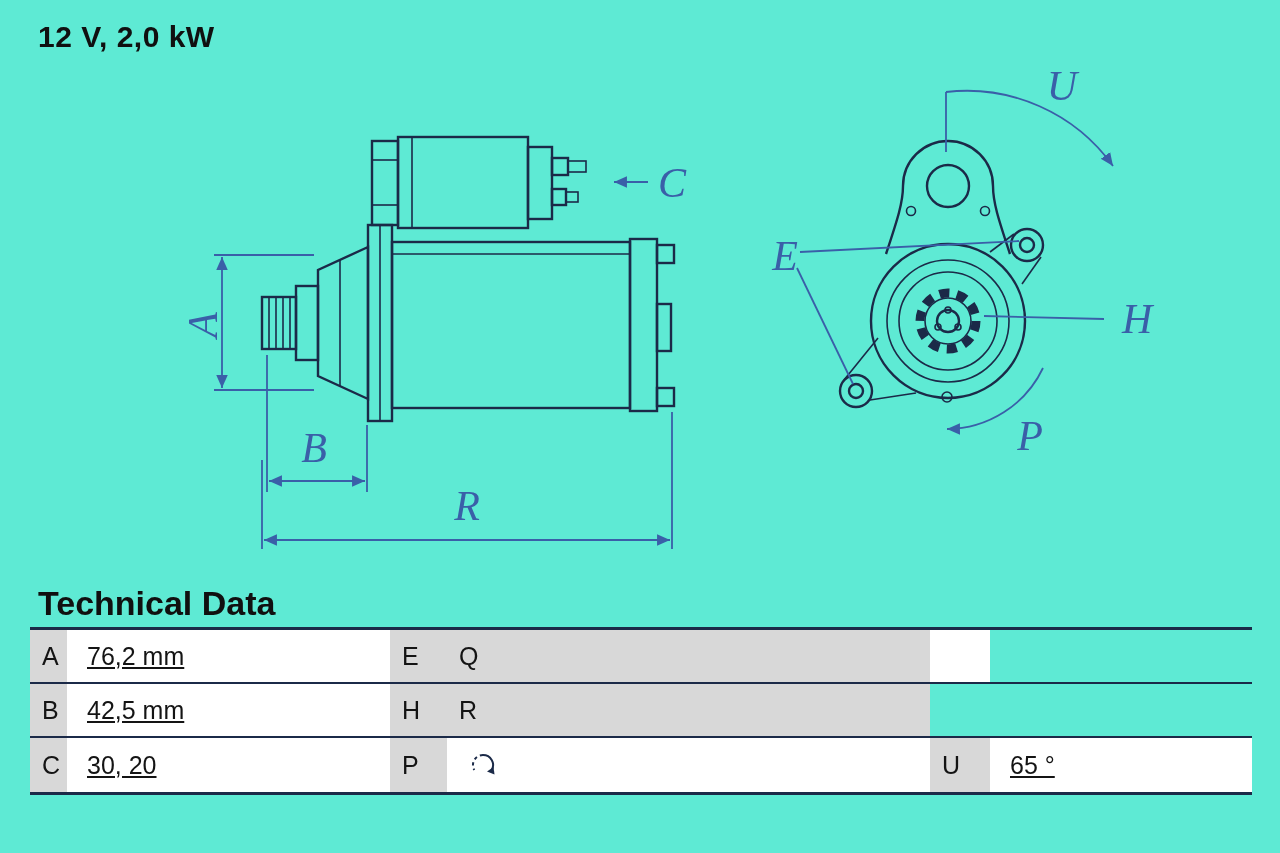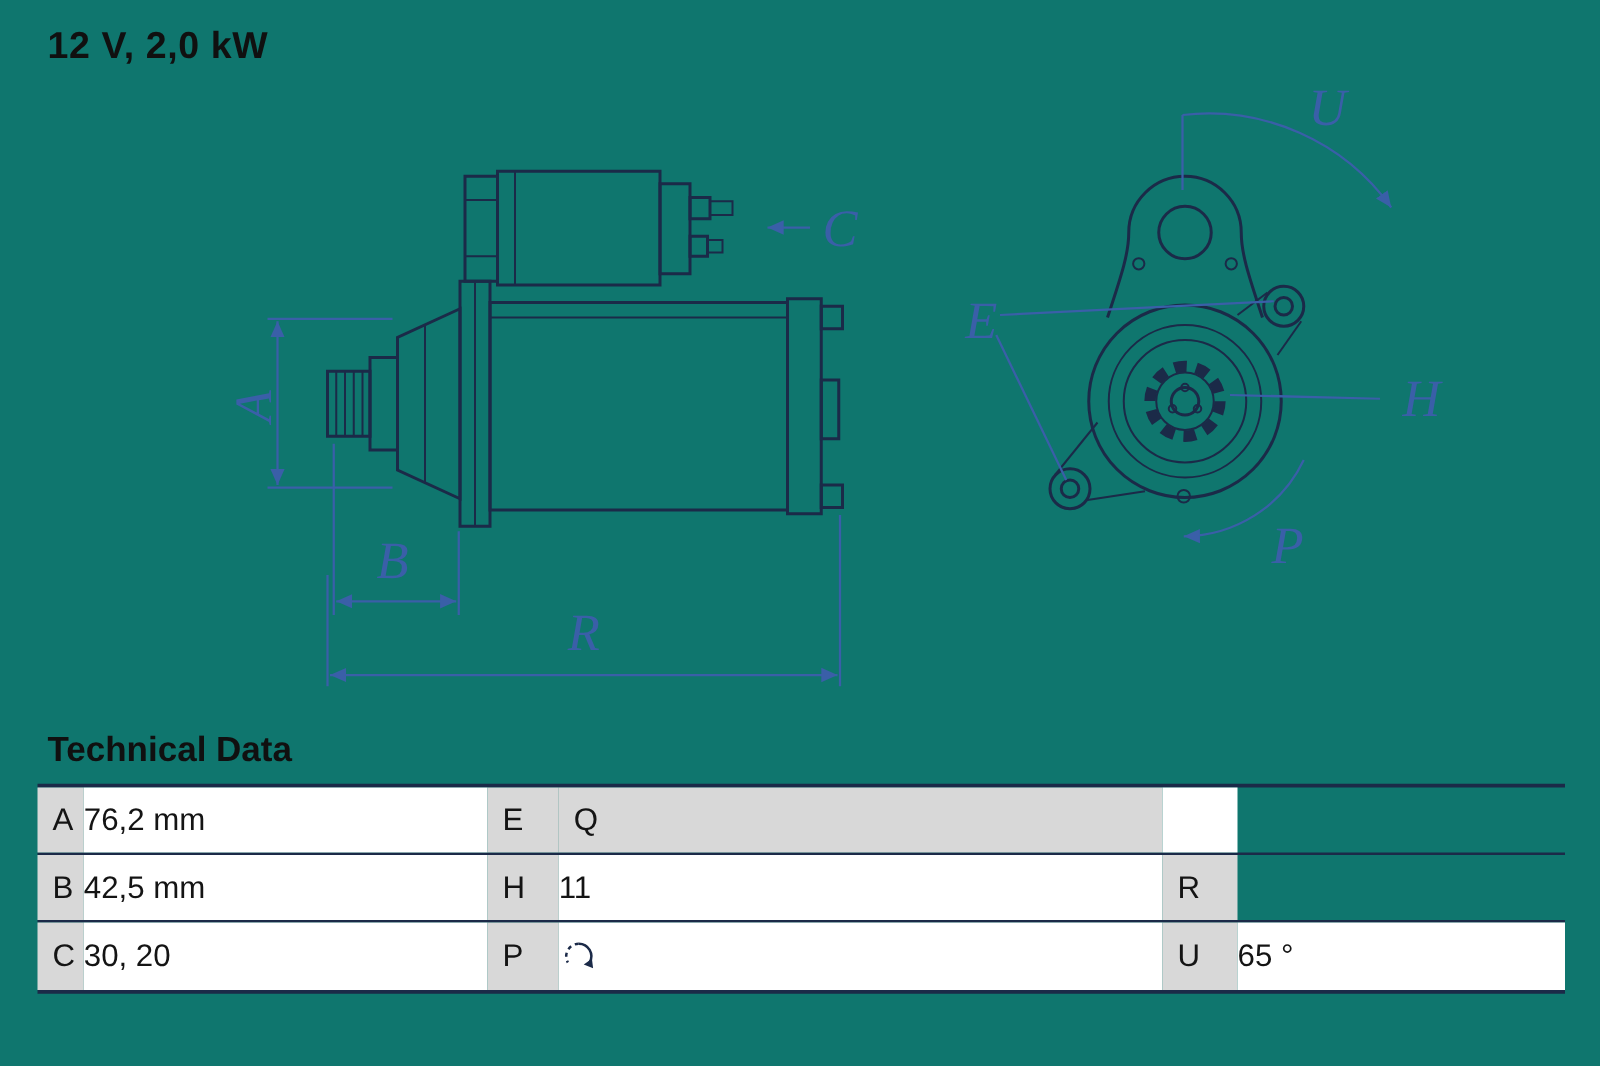--- a/index.html
+++ b/index.html
@@ -1,35 +1,35 @@
 <!DOCTYPE html>
 <html><head>
 <meta charset="utf-8">
 <style>
   * { box-sizing: border-box; }
   html,body { margin:0; padding:0; background:#ffffff; }
   body { font-family:"Liberation Sans","DejaVu Sans",sans-serif; color:#1a1a1a; }
-  .stage { position:relative; width:1280px; height:853px; background:#0f766e; overflow:hidden; }
+  .stage { position:relative; width:1280px; height:853px; background:#5eead4; overflow:hidden; }
 
   .title { position:absolute; left:38px; top:20px; font-size:30px; font-weight:bold; color:#101010; letter-spacing:0.5px; }
-  .heading { position:absolute; left:38px; top:584px; font-size:28px; font-weight:bold; color:#101010; }
+  .heading { position:absolute; left:38px; top:584px; font-size:34px; font-weight:bold; color:#101010; }
 
   .dwg { position:absolute; left:0; top:0; }
 
   .dark-line { stroke:#1b2a48; stroke-width:2.4; fill:none; }
   .dark-thin { stroke:#1b2a48; stroke-width:1.6; fill:none; }
   .blue-line { stroke:#3a5fa8; stroke-width:1.8; fill:none; }
   .dlabel { font-family:"Liberation Serif","DejaVu Serif",serif; font-size:42px; fill:#3a5fa8; font-style:italic; }
 
   .tdata { position:absolute; left:30px; top:627px; width:1222px;
            border-top:3px solid #1b2a48; border-bottom:3px solid #1b2a48; }
   .trow { display:grid; grid-template-columns:37px 323px 57px 483px 60px 262px; height:54px; }
   .trow:not(:last-child){ border-bottom:2px solid #1b2a48; }
   .tkey { background:#d8d8d8; display:flex; align-items:center; padding-left:12px; font-size:25px; color:#141414; }
-  .tval { background:#ffffff; display:flex; align-items:center; padding-left:0; font-size:25px; color:#141414; }
+  .tval { background:#ffffff; display:flex; align-items:center; padding-left:20px; font-size:25px; color:#141414;text-decoration:underline; }
   .rot-icon { display:block; }
 </style>
 </head>
 <body>
 
 <div class="stage">
 
   <div class="title">12 V, 2,0 kW</div>
 
   <svg class="dwg" width="1280" height="580" viewBox="0 0 1280 580">
@@ -155,21 +155,20 @@
       <div class="tval">76,2 mm</div>
       <div class="tkey">E</div>
       <div class="tkey">Q</div>
       <div class="tval"></div>
     </div>
 
     <div class="trow">
       <div class="tkey">B</div>
       <div class="tval">42,5 mm</div>
       <div class="tkey">H</div>
-      <div class="tval">11</div>
       <div class="tkey">R</div>
     </div>
 
     <div class="trow">
       <div class="tkey">C</div>
       <div class="tval">30, 20</div>
       <div class="tkey">P</div>
       <div class="tval">
         <svg class="rot-icon" width="32" height="32" viewBox="0 0 32 32">
           <path d="M 16,6 A 10,10 0 0 0 7.3,21" fill="none" stroke="#1b2a48" stroke-width="2" stroke-dasharray="3.2 3.2"></path>

